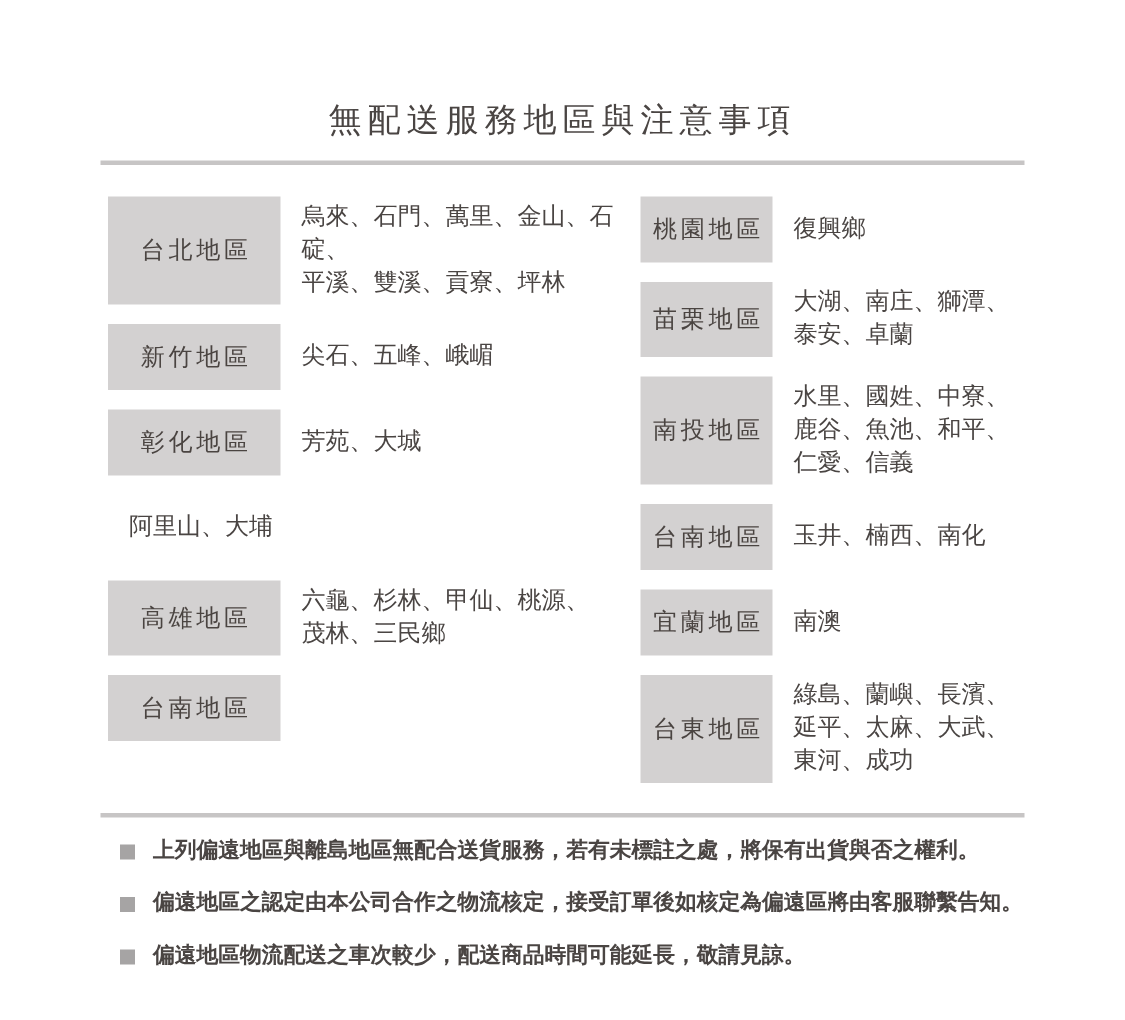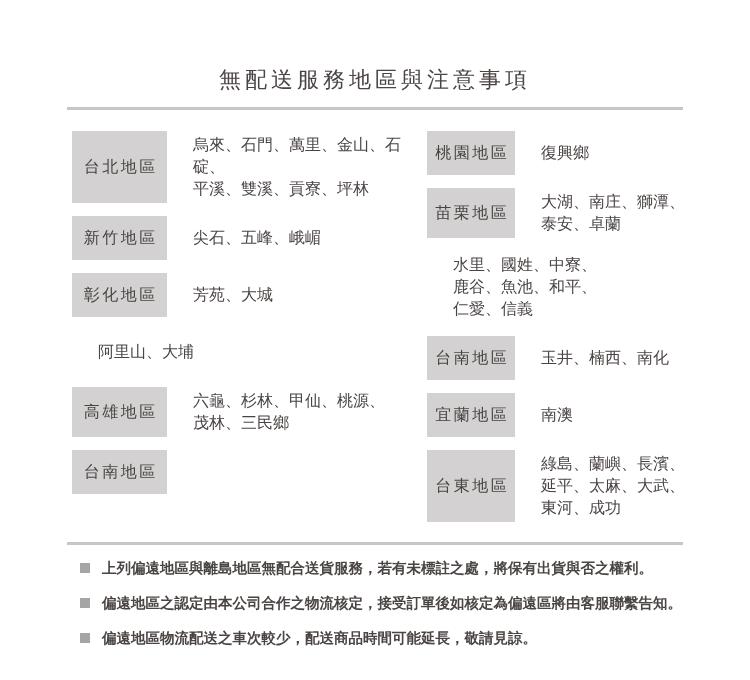--- a/index.html
+++ b/index.html
@@ -39,35 +39,35 @@
   }
   .col-left { width: 355px; flex-shrink: 0; }
   .col-right { flex: 1; }
 
   .row {
     display: flex;
     align-items: center;
     min-height: 44px;
   }
   .region-label {
-    width: 95px;
+    width: 115px;
     align-self: stretch;
     flex-shrink: 0;
     background: #d3d1d1;
     display: flex;
     align-items: center;
     justify-content: center;
     font-size: 16px;
     letter-spacing: 2.5px;
     color: #4a4441;
     text-indent: 2.5px;
   }
   .col-right .region-label { width: 88px; }
   .areas {
-    padding: 3px 0 3px 26px;
+    padding: 3px 0 3px 14px;
     font-size: 16px;
     line-height: 22px;
     white-space: pre-line;
     color: #4a4543;
   }
 
   .notes-divider {
     width: 616px;
     height: 3px;
     background: #c7c5c5;
@@ -76,20 +76,21 @@
   .notes { padding: 13px 30px 0 80px; }
   .note {
     display: flex;
     align-items: flex-start;
     margin-bottom: 15px;
     font-size: 14.5px;
     font-weight: bold;
     line-height: 20px;
     white-space: nowrap;
     color: #4a4543;
+    font-family: Liberation Mono, monospace;
   }
   .note-bullet {
     width: 10px;
     height: 10px;
     background: #a6a4a4;
     margin: 5px 12px 0 0;
     flex-shrink: 0;
   }
 </style>
 </head>
@@ -133,20 +134,21 @@
       <div class="row">
         <div class="region-label">桃園地區</div>
         <div class="areas">復興鄉</div>
       </div>
       <div class="row">
         <div class="region-label">苗栗地區</div>
         <div class="areas">大湖、南庄、獅潭、
 泰安、卓蘭</div>
       </div>
       <div class="row">
+        <div class="region-label">南投地區</div>
         <div class="areas">水里、國姓、中寮、
 鹿谷、魚池、和平、
 仁愛、信義</div>
       </div>
       <div class="row">
         <div class="region-label">台南地區</div>
         <div class="areas">玉井、楠西、南化</div>
       </div>
       <div class="row">
         <div class="region-label">宜蘭地區</div>

